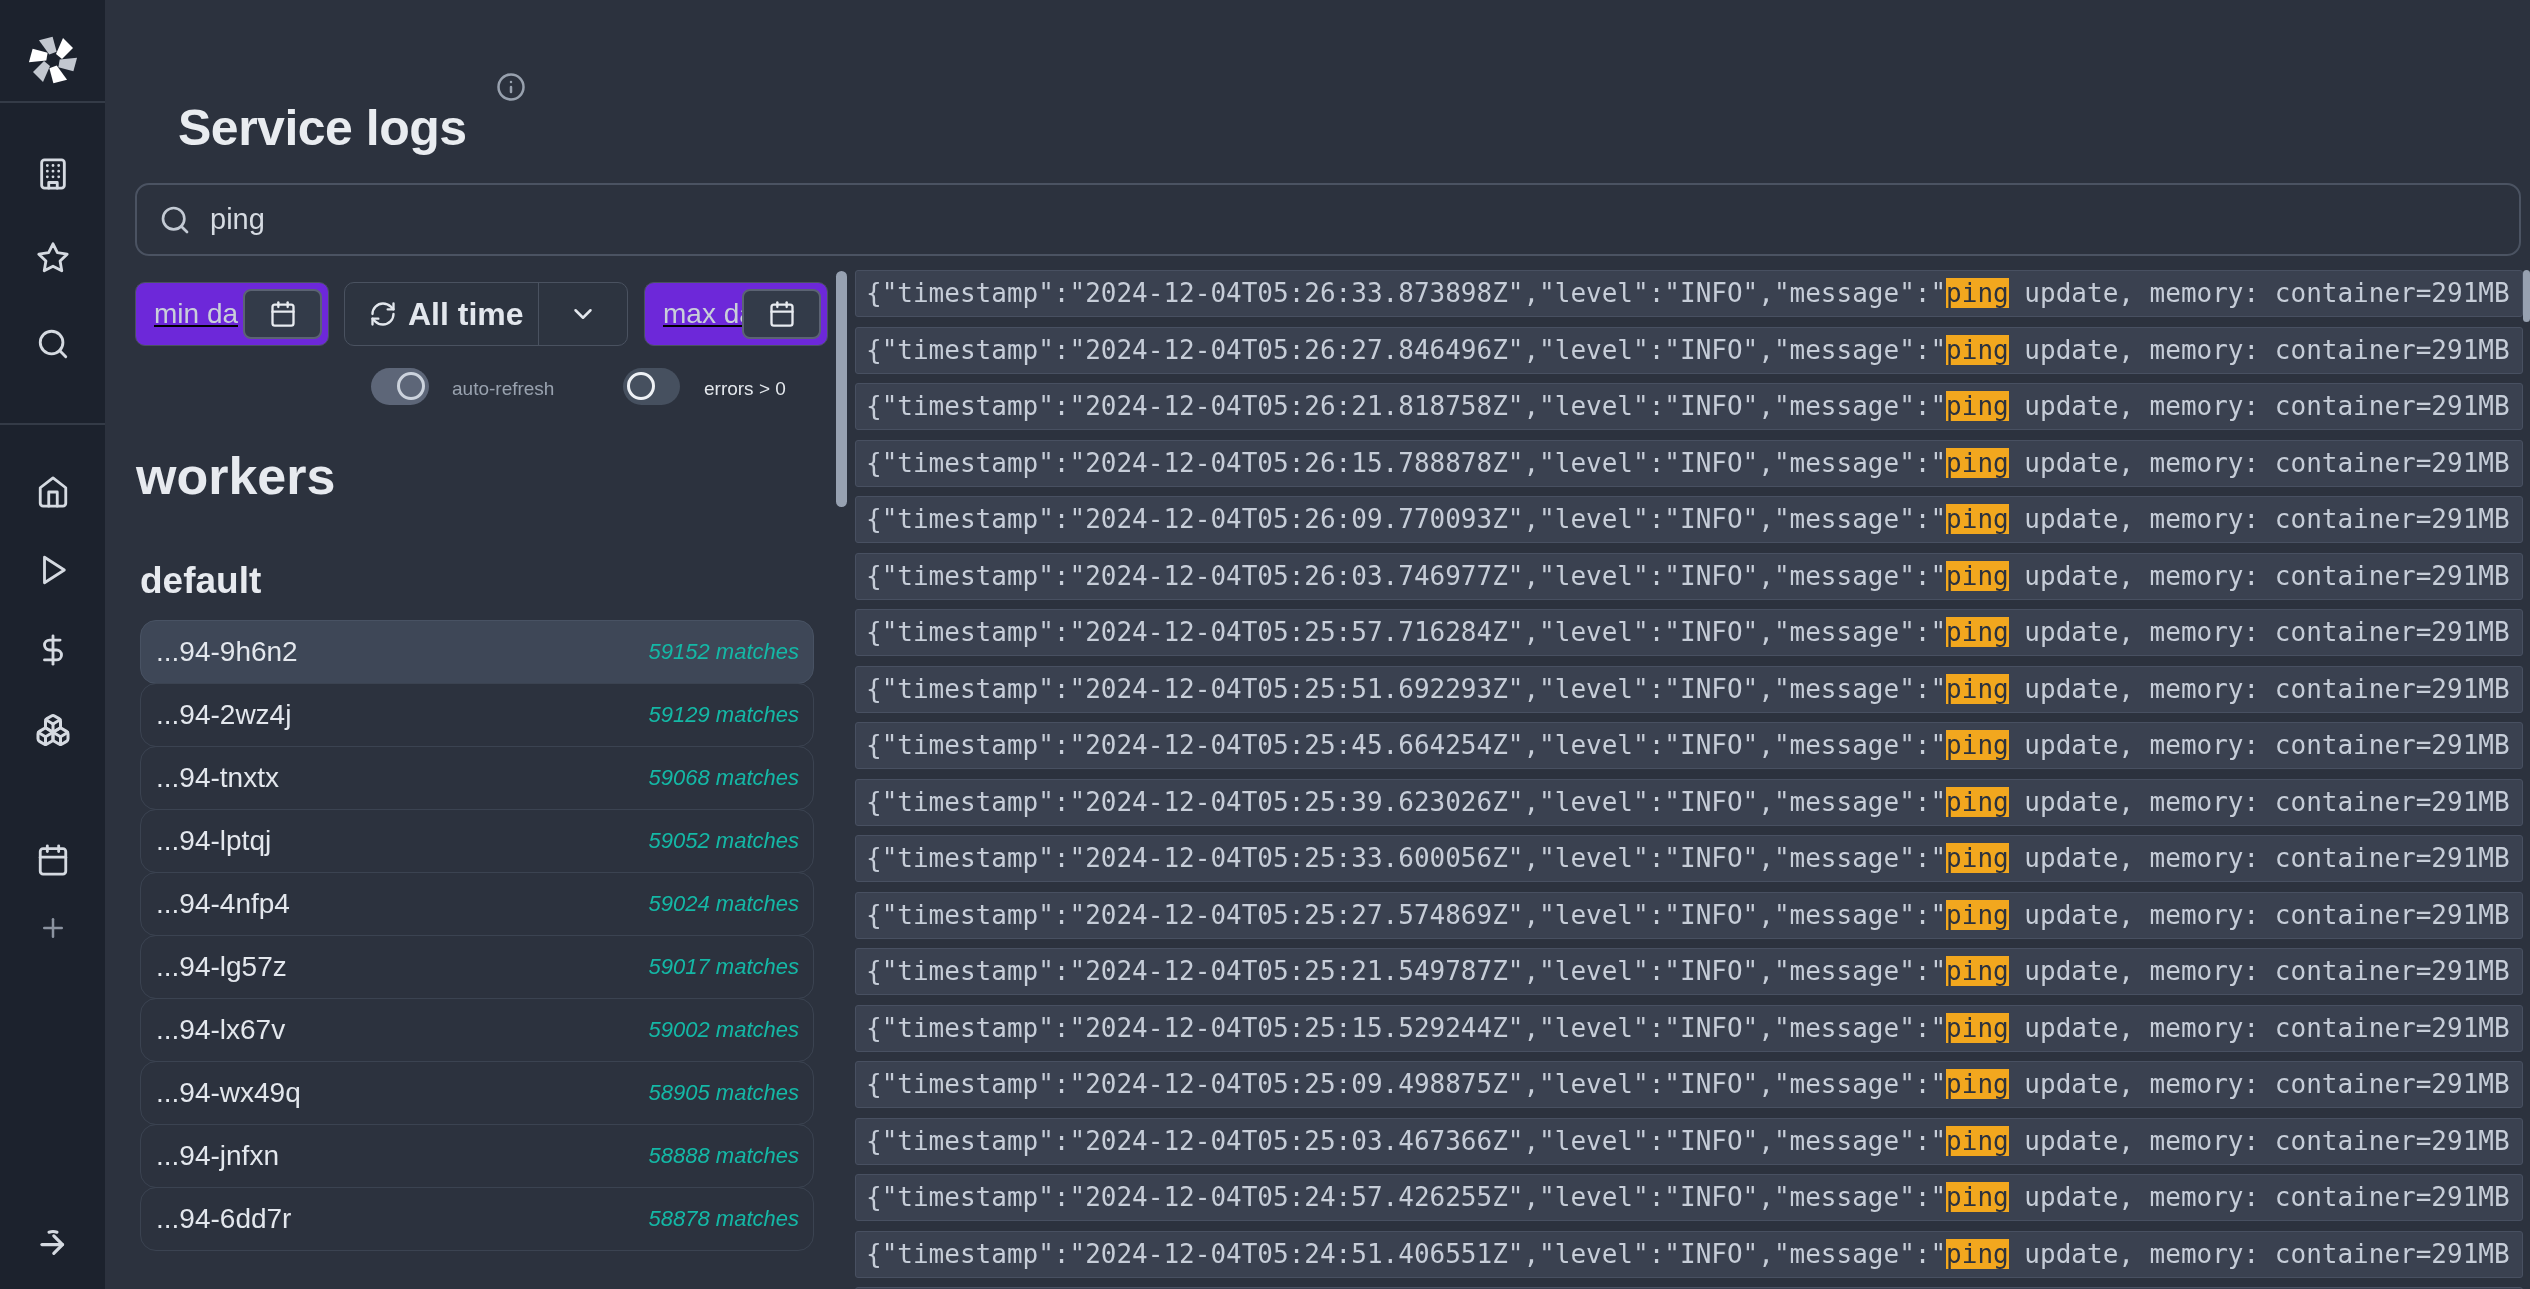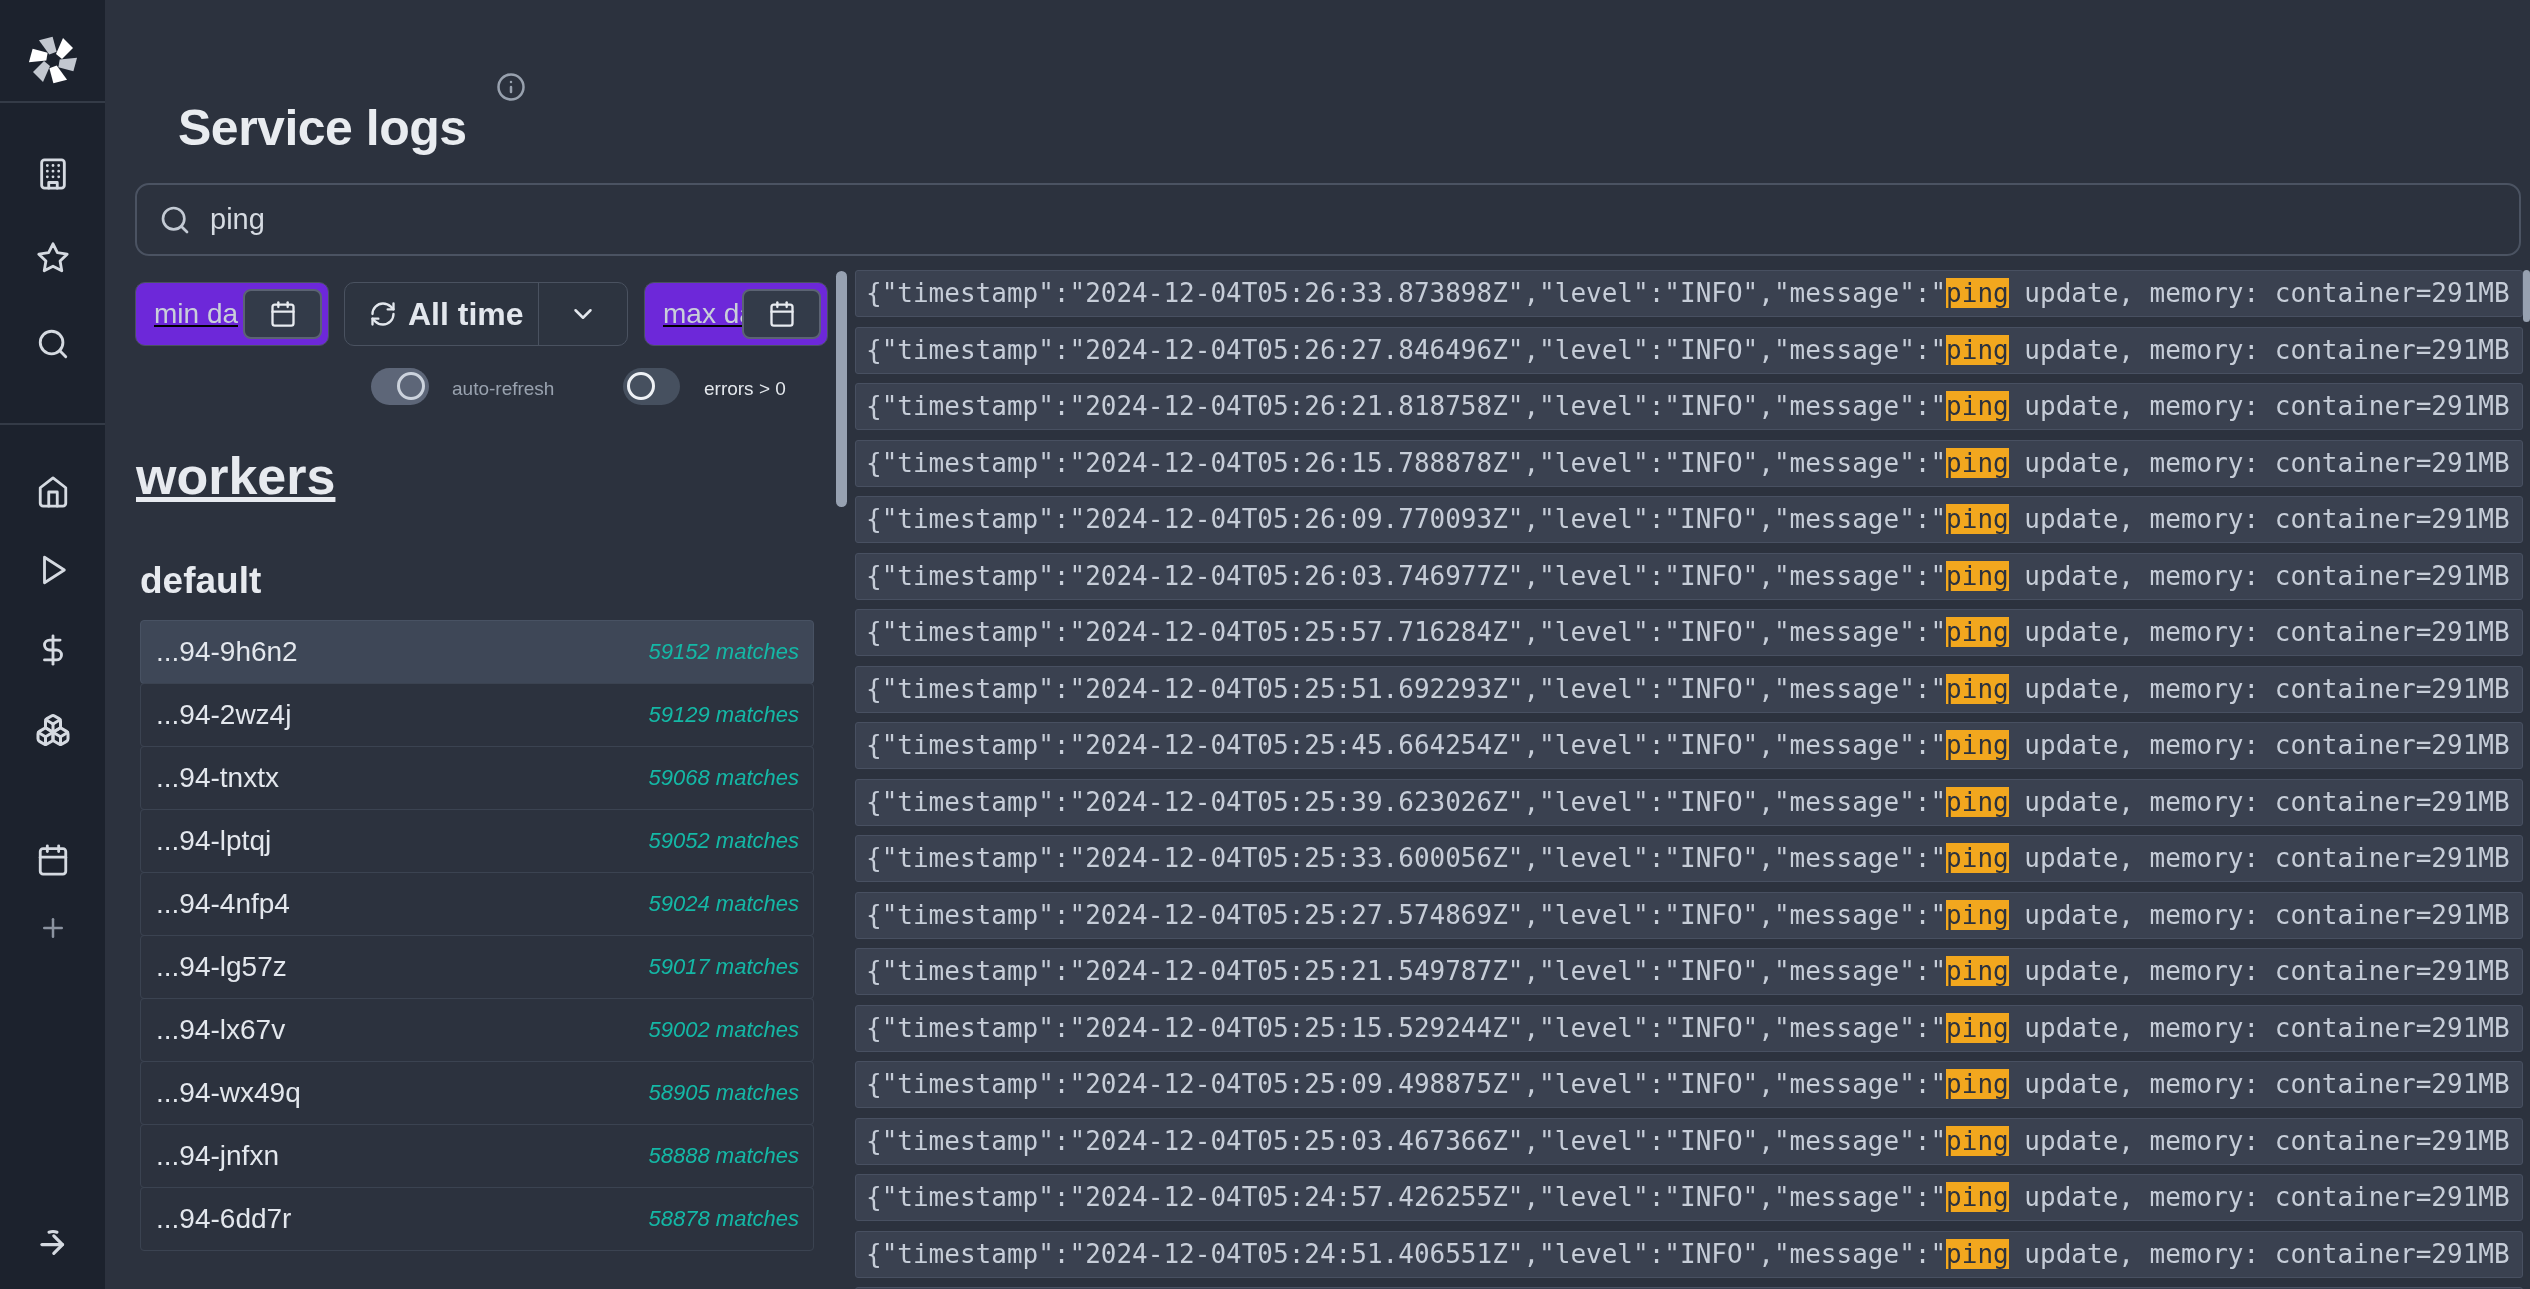--- a/index.html
+++ b/index.html
@@ -50,24 +50,24 @@
   .toggle .knob{position:absolute;top:4px;width:28px;height:28px;box-sizing:border-box;border-radius:50%;}
   #tgl-auto{left:371px;width:58px;background:#5d6678;}
   #tgl-auto .knob{right:4px;border:3px solid #ccd3dd;}
   #tgl-err{left:623px;width:57px;background:#46505f;}
   #tgl-err .knob{left:4px;border:3px solid #eef1f5;}
   .tgl-label{position:absolute;top:370px;font-size:19px;line-height:37px;}
   #lbl-auto{left:452px;color:#99a2af;}
   #lbl-err{left:704px;color:#e4e8ed;}
 
   
-  .workers-h{position:absolute;left:136px;top:446px;font-size:52px;font-weight:bold;color:#e7eaef;text-decoration:underline;}
+  .workers-h{position:absolute;left:136px;top:446px;font-size:52px;font-weight:bold;color:#e7eaef;}
   .group-h{position:absolute;left:140px;top:560px;font-size:37px;font-weight:bold;color:#e7eaef;}
   .worker-list{position:absolute;left:140px;top:621px;width:674px;}
-  .wrow{height:64px;margin-top:-1px;box-sizing:border-box;border:1px solid #3b4351;border-radius:4px;
+  .wrow{height:64px;margin-top:-1px;box-sizing:border-box;border:1px solid #3b4351;border-radius:16px;
     display:flex;align-items:center;justify-content:space-between;padding:0 14px 0 15px;cursor:pointer;}
   .wrow.selected{background:var(--selected-bg,#3e4757);border-color:#485263;}
   .wname{font-size:28px;color:#e3e7ed;}
   .wmatch{font-size:22px;color:#14b8a6;font-style:italic;}
 
   
   .sb-left{position:absolute;left:836px;top:271px;width:11px;height:236px;border-radius:6px;
     background:var(--scrollbar,#97a1b1);cursor:pointer;}
   .sb-right{position:absolute;left:2523px;top:270px;width:7px;height:52px;border-radius:4px;
     background:var(--scrollbar,#97a1b1);cursor:pointer;}

